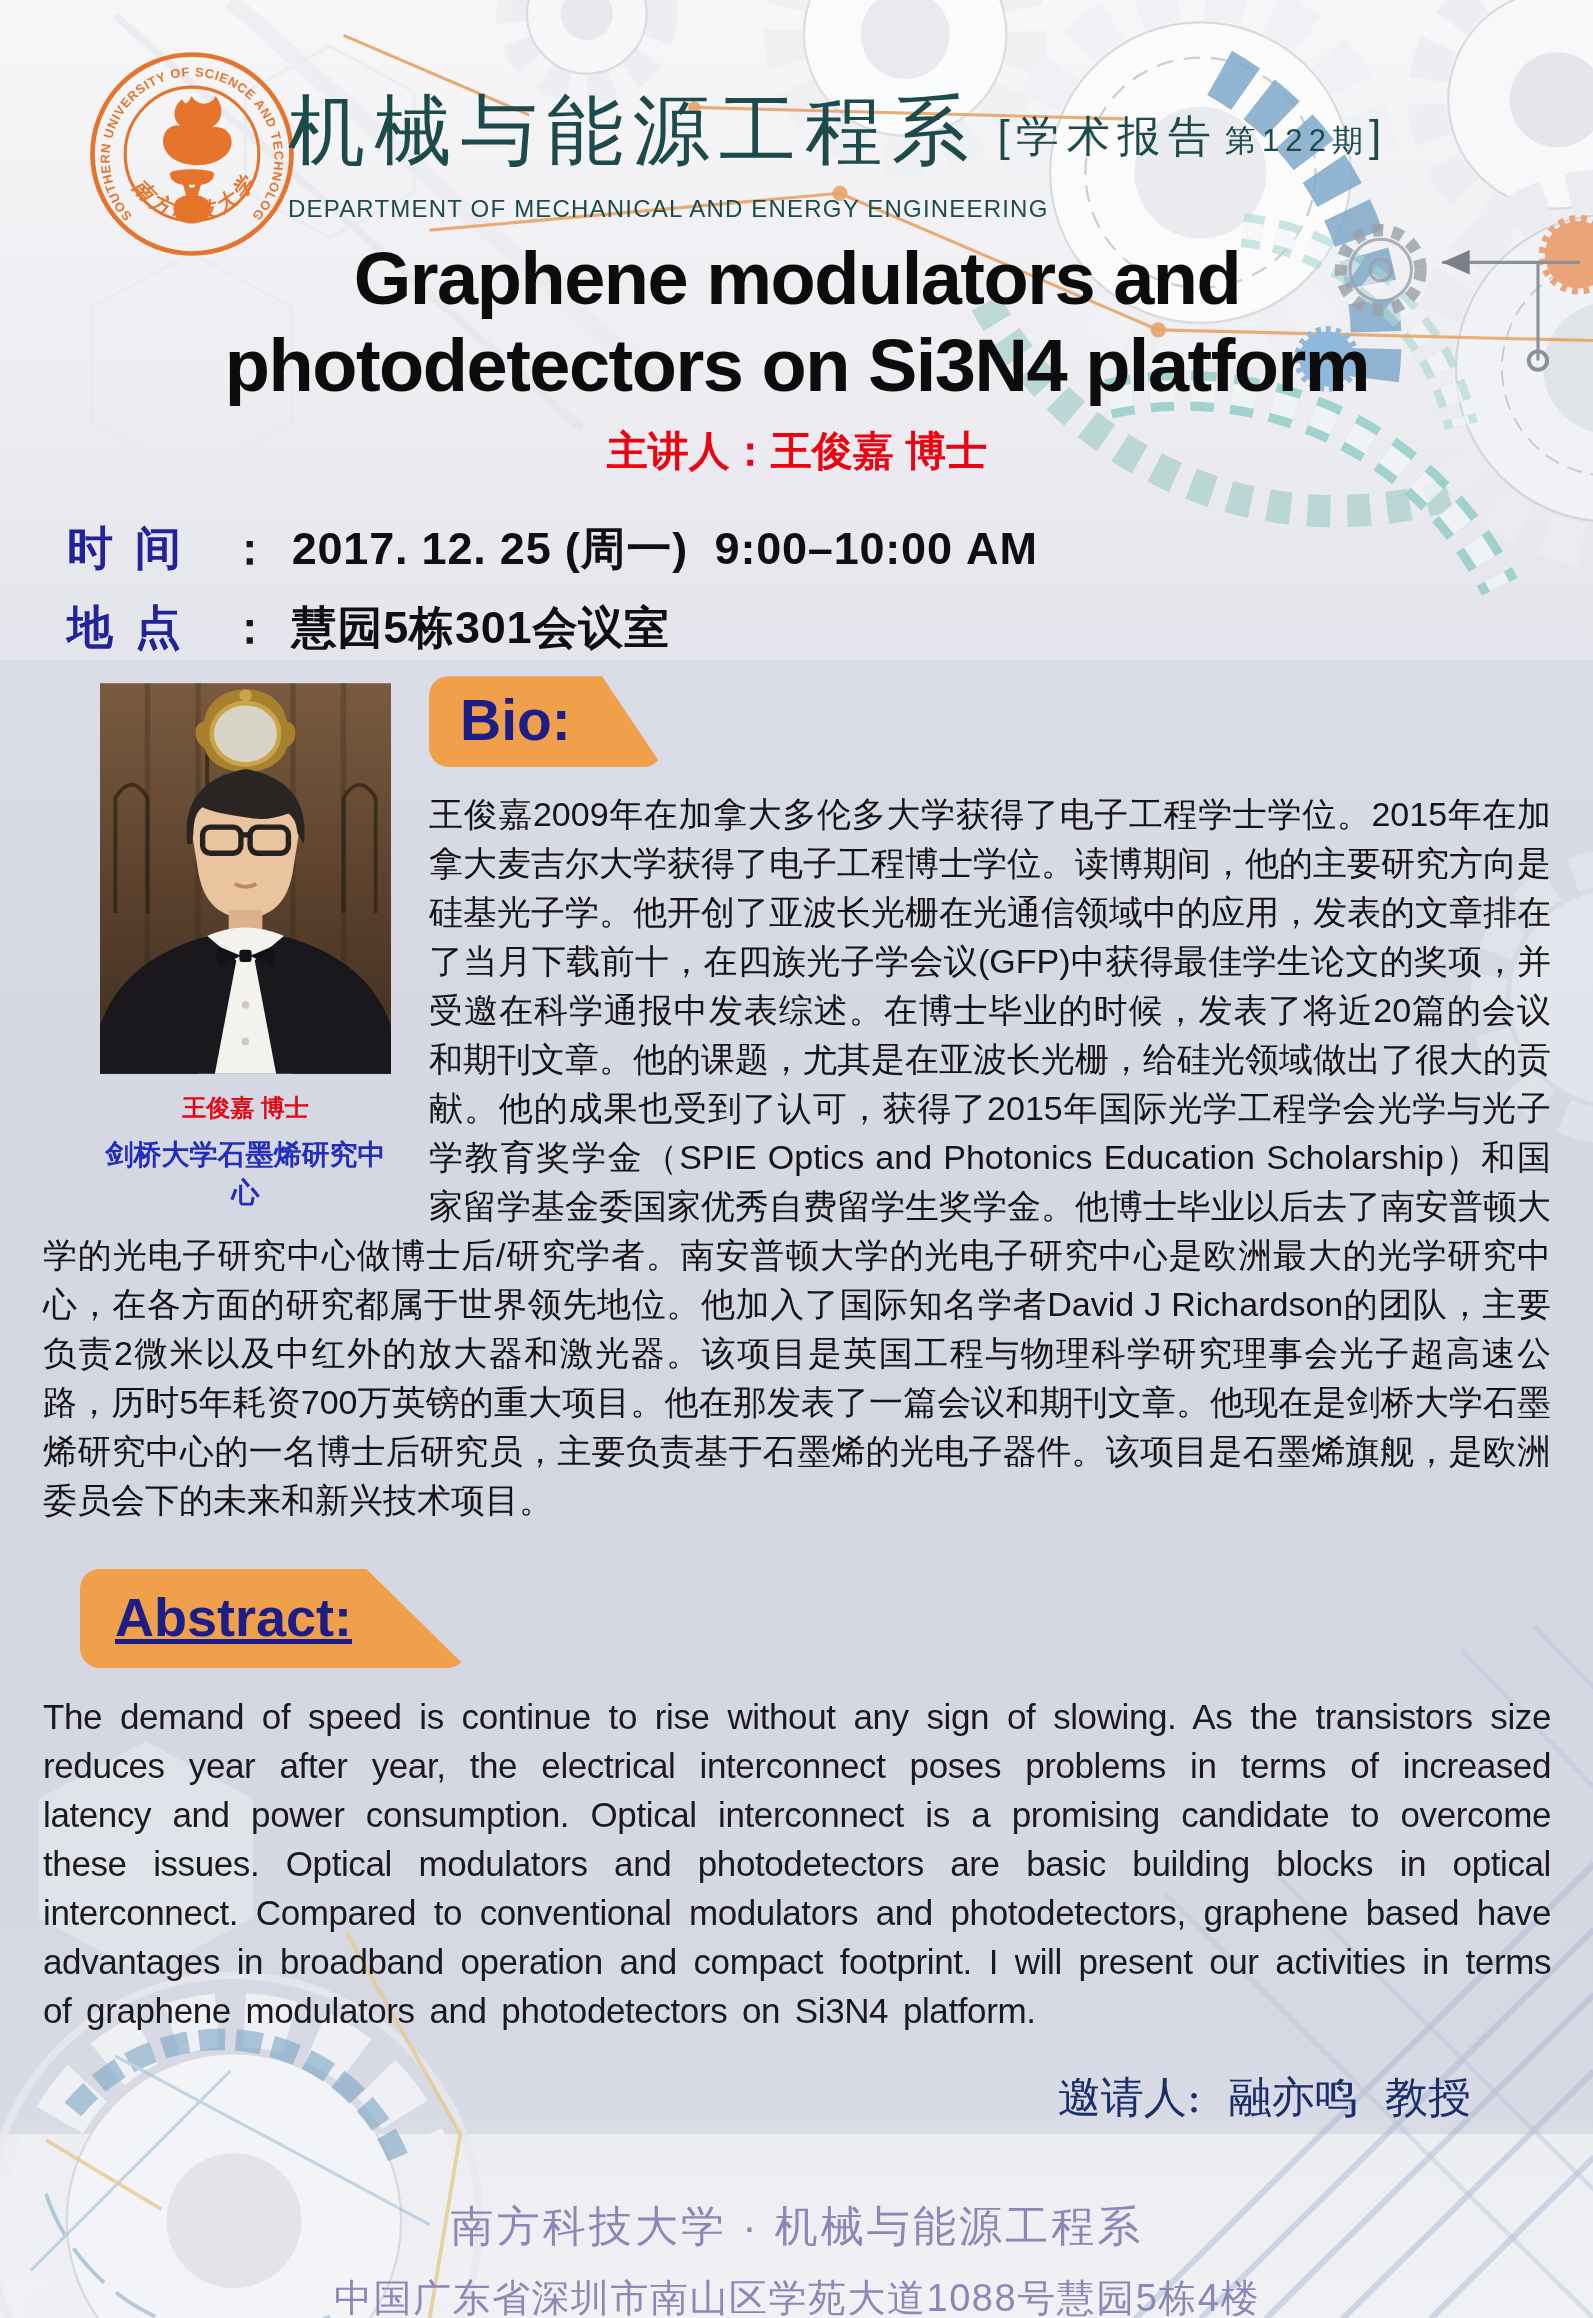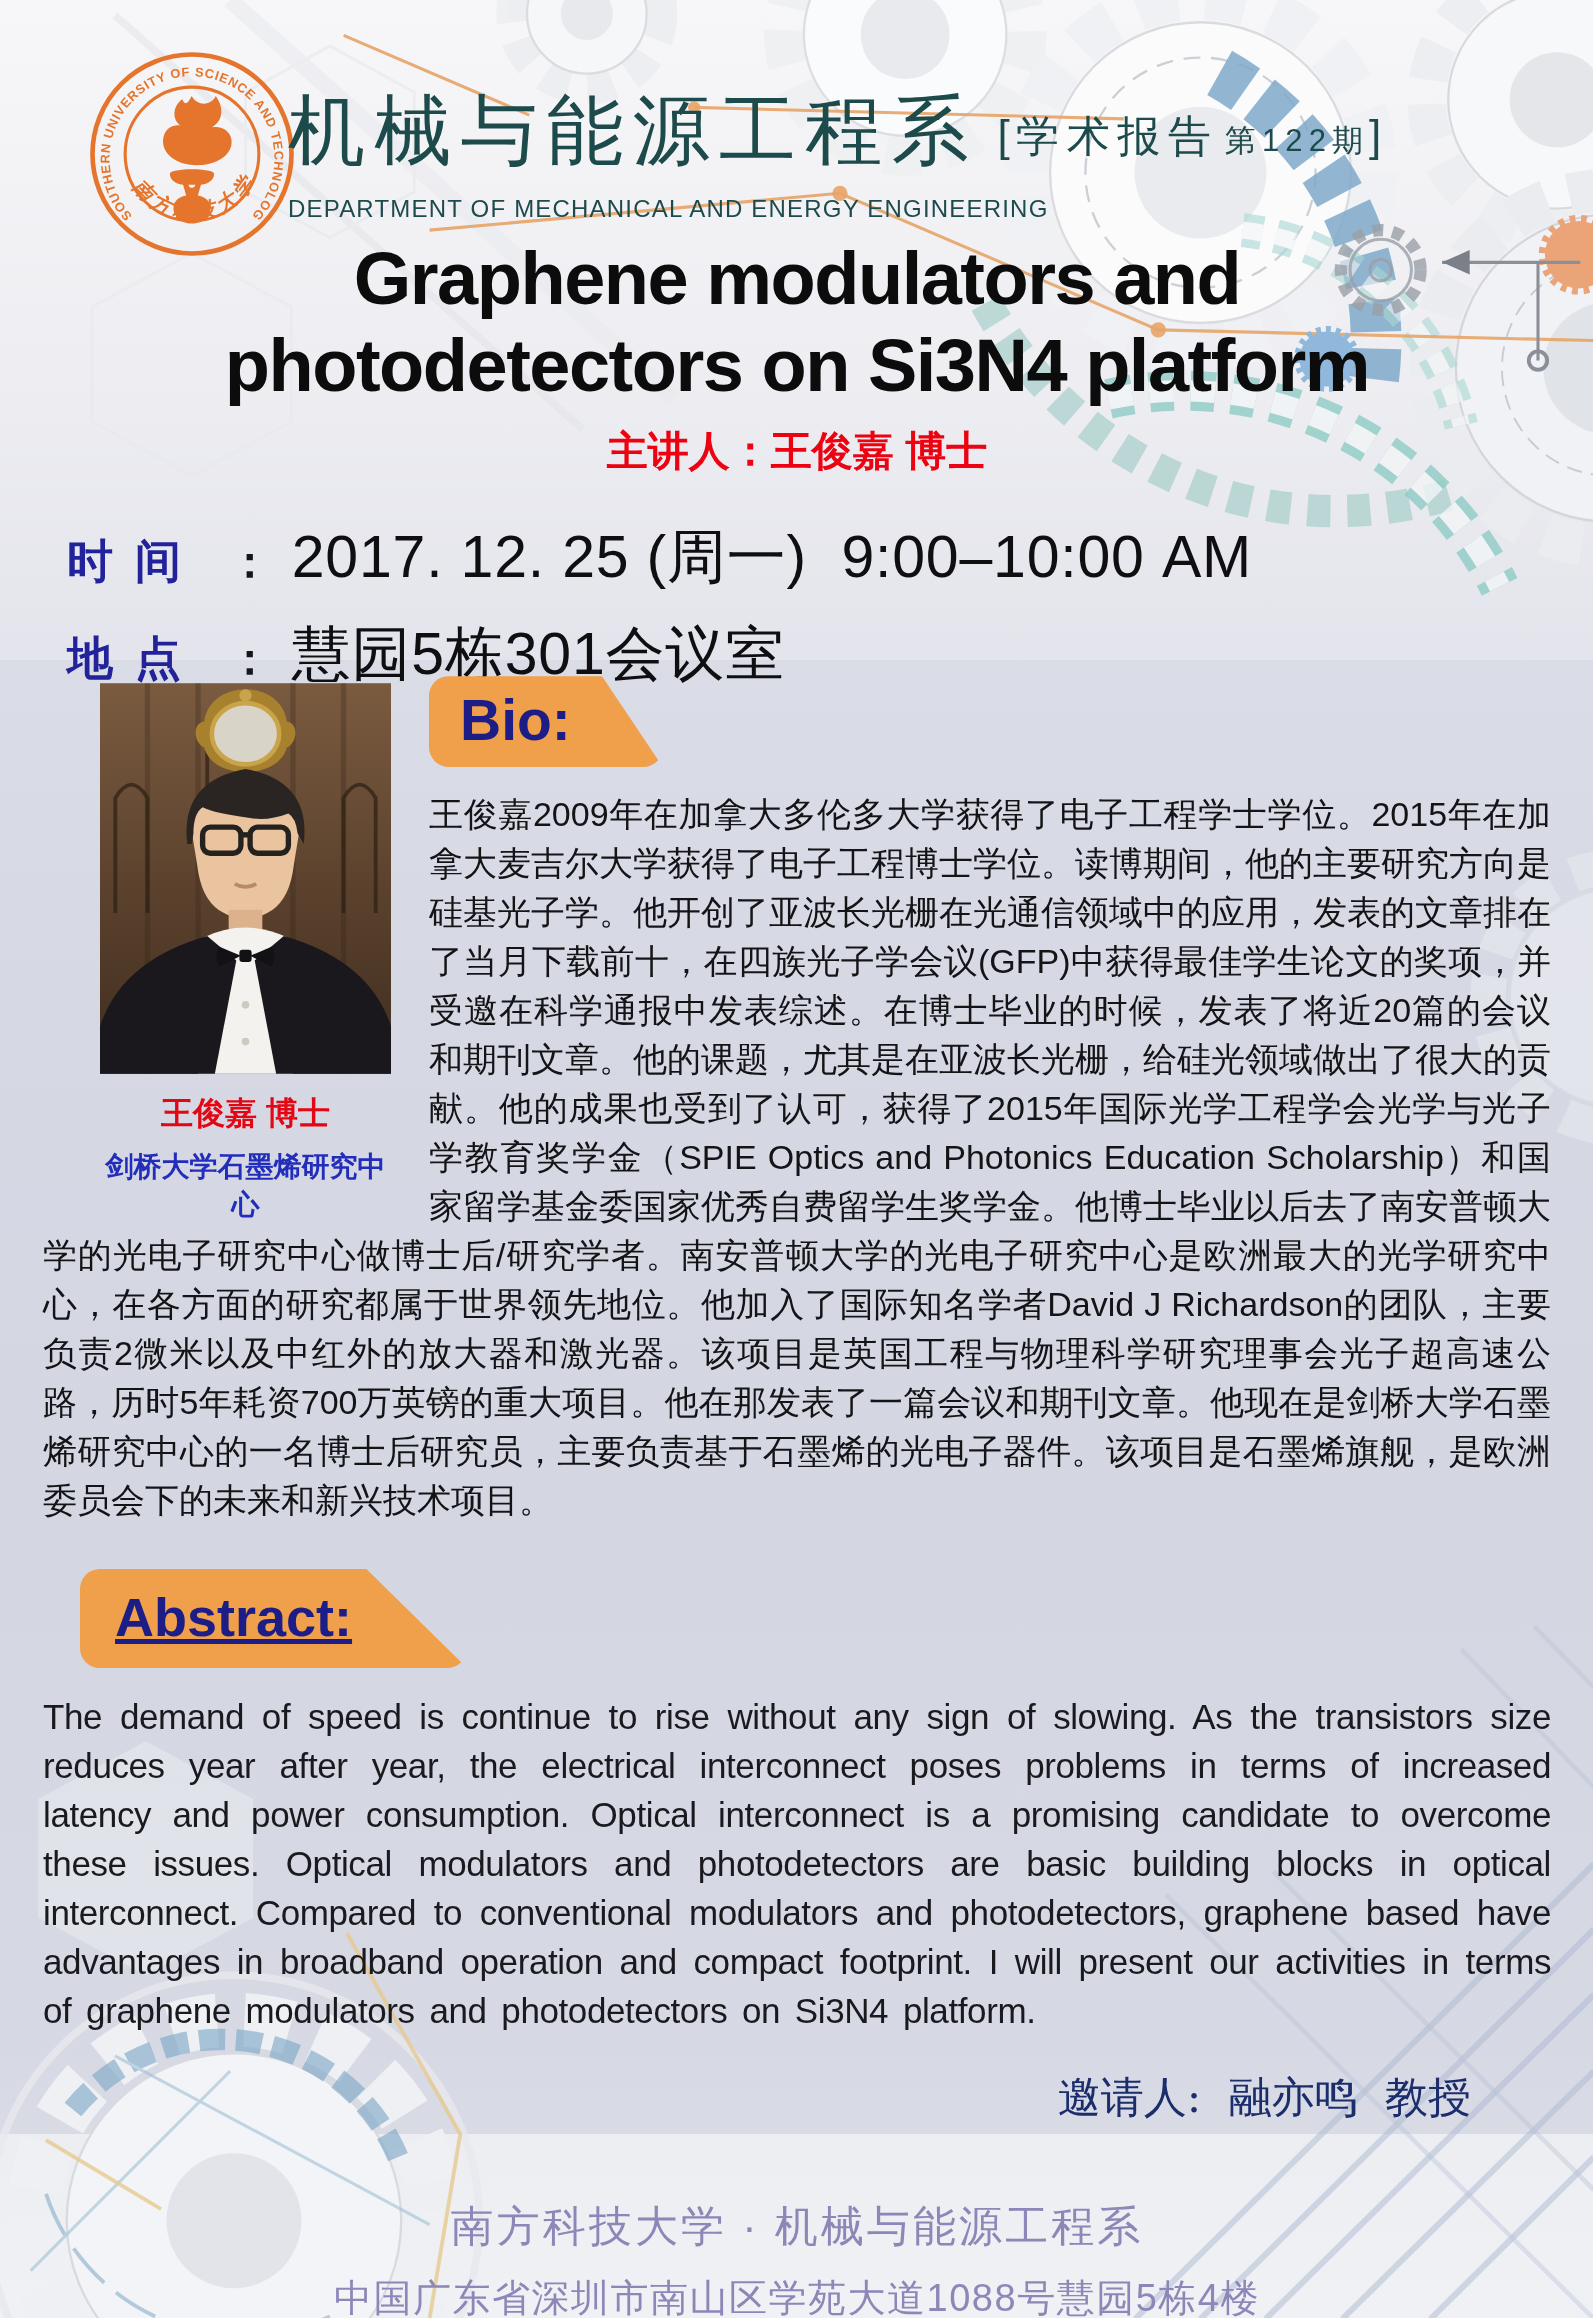--- a/index.html
+++ b/index.html
@@ -25,33 +25,33 @@
   .dept-en{margin-top:10.7px;font-size:24px;letter-spacing:1.2px;color:#1d4a4b;font-weight:400;}
 
   .title-wrap{position:absolute;top:235px;left:0;width:100%;text-align:center;}
   .title-line{font-size:74px;line-height:87px;font-weight:700;color:#0c0c0c;letter-spacing:-1.5px;}
   .speaker-line{margin-top:15.3px;font-size:41px;font-weight:700;color:#ec0210;text-align:center;}
 
   .info-block{position:absolute;top:518px;left:67px;}
   .info-row{display:flex;align-items:baseline;margin-bottom:17px;}
   .info-label{font-size:46px;font-weight:700;color:#22229a;letter-spacing:4.6px;width:153px;}
   .info-colon{font-size:44px;font-weight:700;color:#15151c;margin:0 20px 0 7.7px;}
-  .info-value{font-size:59px;font-weight:400;color:#0f0f12;white-space:pre-wrap;letter-spacing:0.8px;text-align:center;}
+  .info-value{font-size:45px;font-weight:700;color:#0f0f12;white-space:pre-wrap;letter-spacing:0.8px;text-align:center;}
 
   
   .ribbon{display:inline-block;background:#f09f4b;border-radius:20px;
     clip-path:polygon(0 0,74% 0,100% 100%,0 100%);
     color:#1c1d87;font-weight:700;}
   .ribbon-bio{margin:15.3px 0 0 0;font-size:57px;padding:10.7px 92px 14px 31px;}
   .ribbon-abs{margin-left:37px;font-size:54px;padding:17px 115px 20px 35px;text-decoration:underline;}
 
   .content-flow{position:absolute;top:661px;left:0;right:0;padding:0 43px;}
   .photo-box{float:left;width:291px;margin:21.5px 38px 0 57px;text-align:center;}
   .photo-frame{width:291px;height:391px;display:block;}
-  .caption-name{margin-top:18.4px;font-size:32px;font-weight:700;color:#e30613;}
+  .caption-name{margin-top:18.4px;font-size:24px;font-weight:700;color:#e30613;}
   .caption-aff{margin-top:12.3px;font-size:28px;font-weight:700;color:#232dbb;}
   .bio-text{margin:23px 0 0 0;font-size:34px;line-height:49px;color:#141416;text-align:justify;}
   .clear{clear:both;}
 
   .abstract-section{margin-top:44px;}
   .abstract-text{margin:24.5px 0 0 0;font-size:35px;line-height:49px;color:#1a1a1e;text-align:justify;word-spacing:5.4px;letter-spacing:-0.4px;}
 
   .inviter-line{margin-top:34px;text-align:right;padding-right:80px;
     font-family:"DejaVu Serif","Liberation Serif",serif;
     font-size:43px;color:#1b2d6b;white-space:pre-wrap;}

